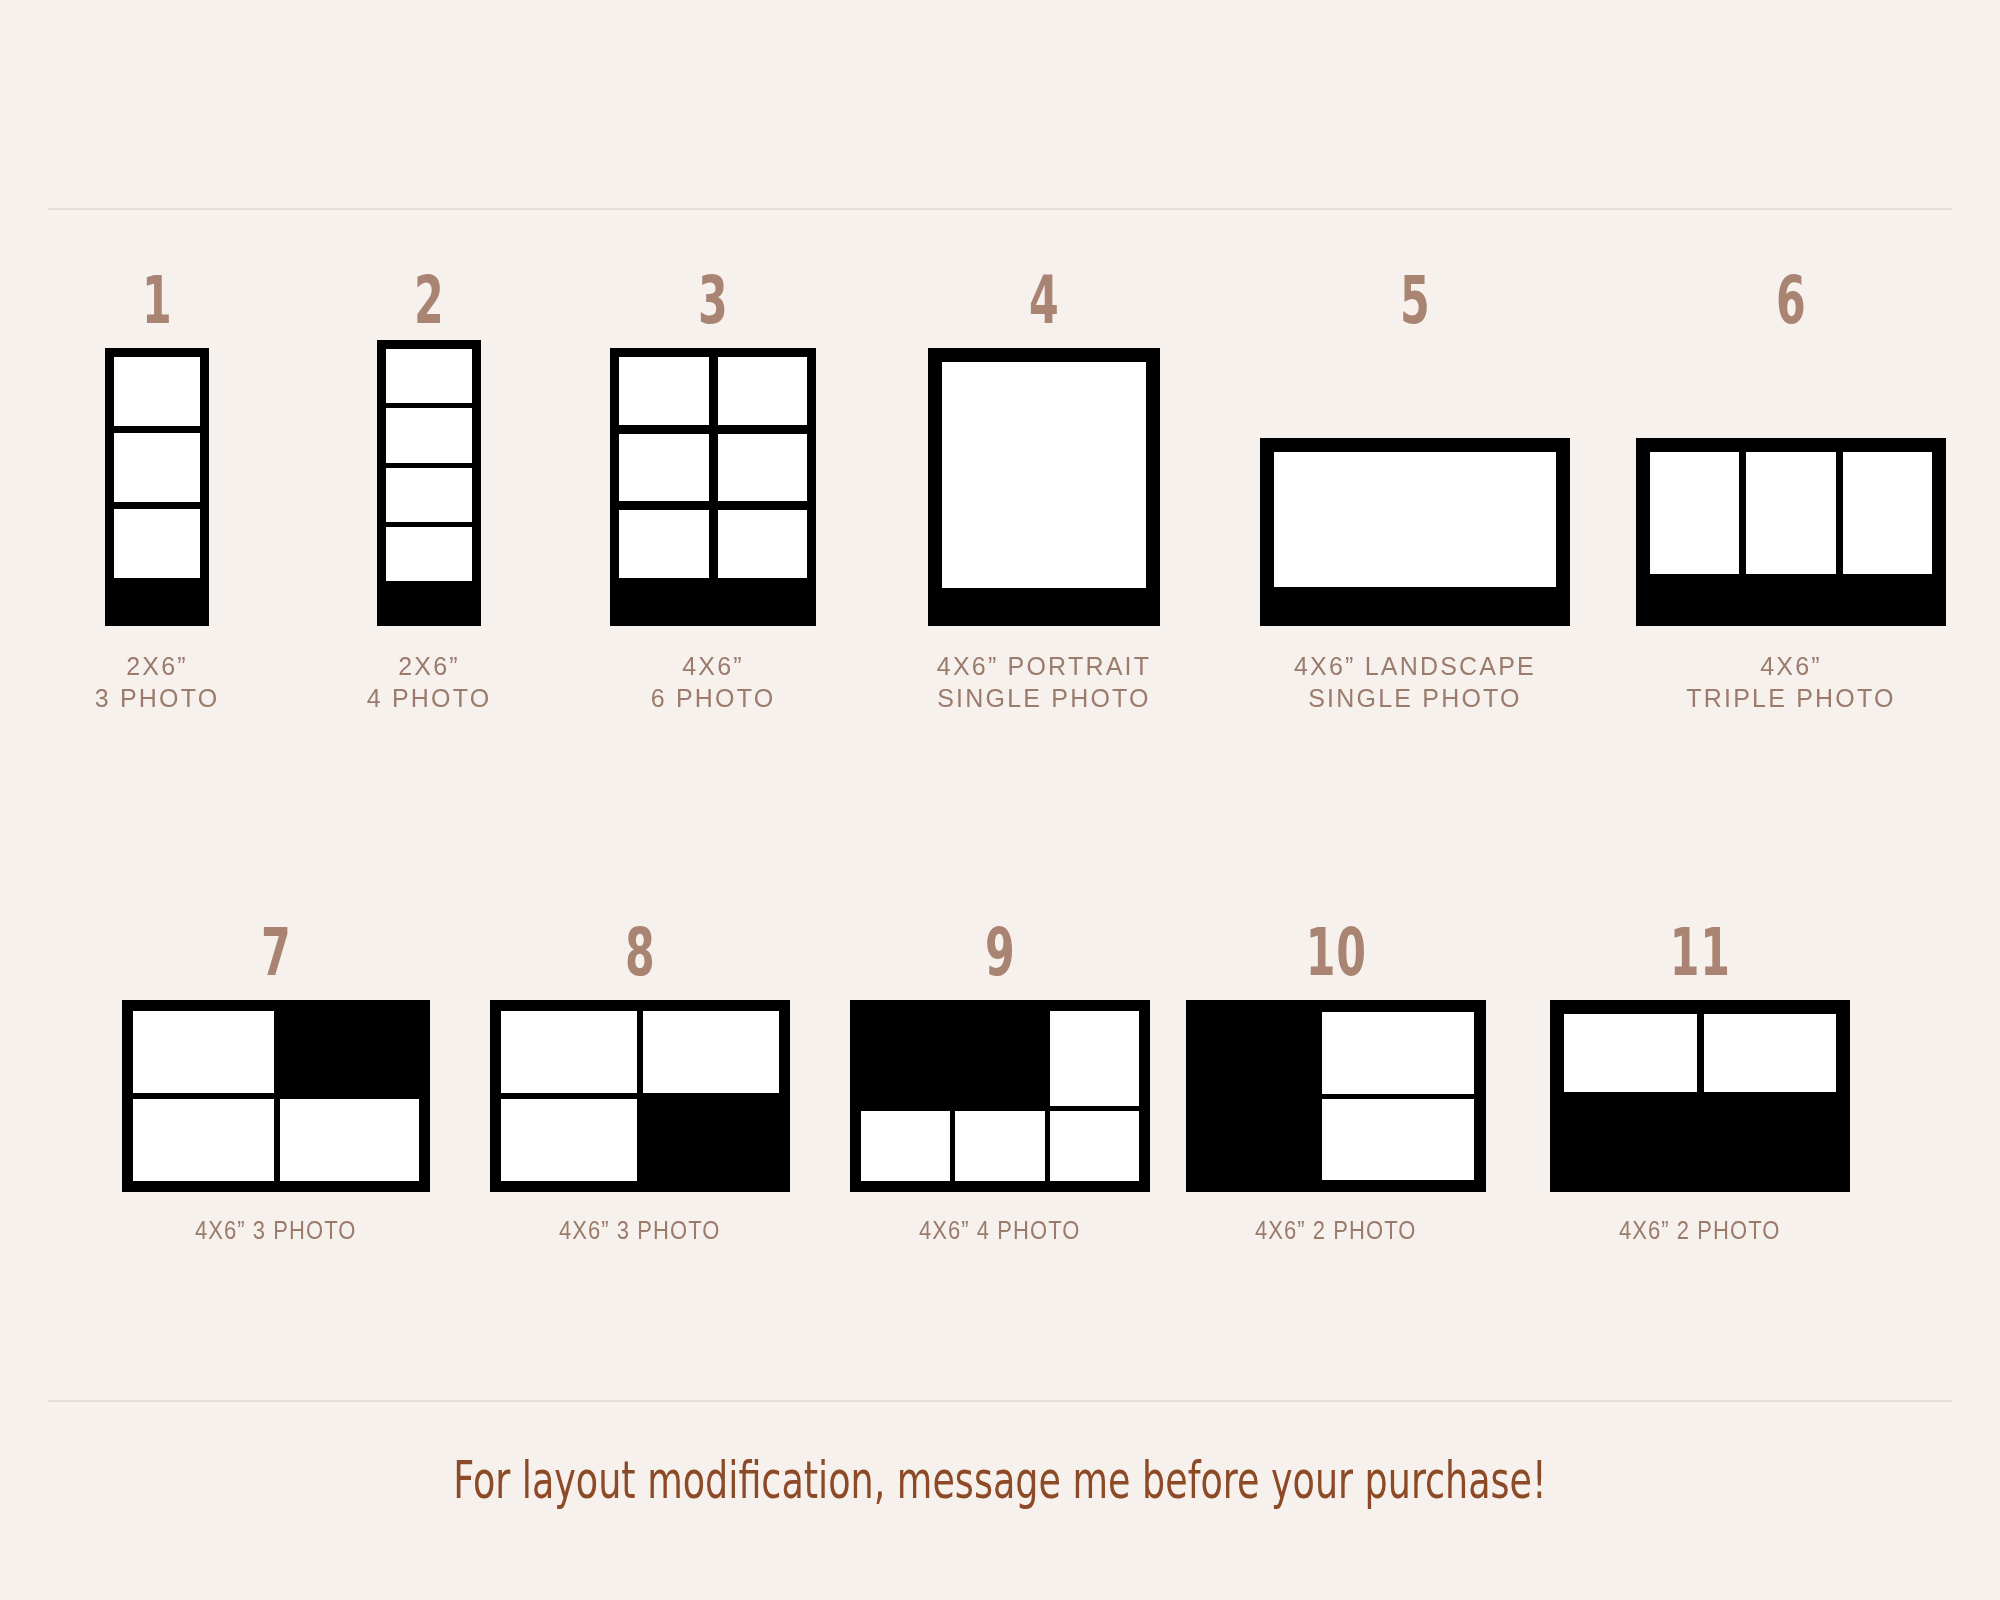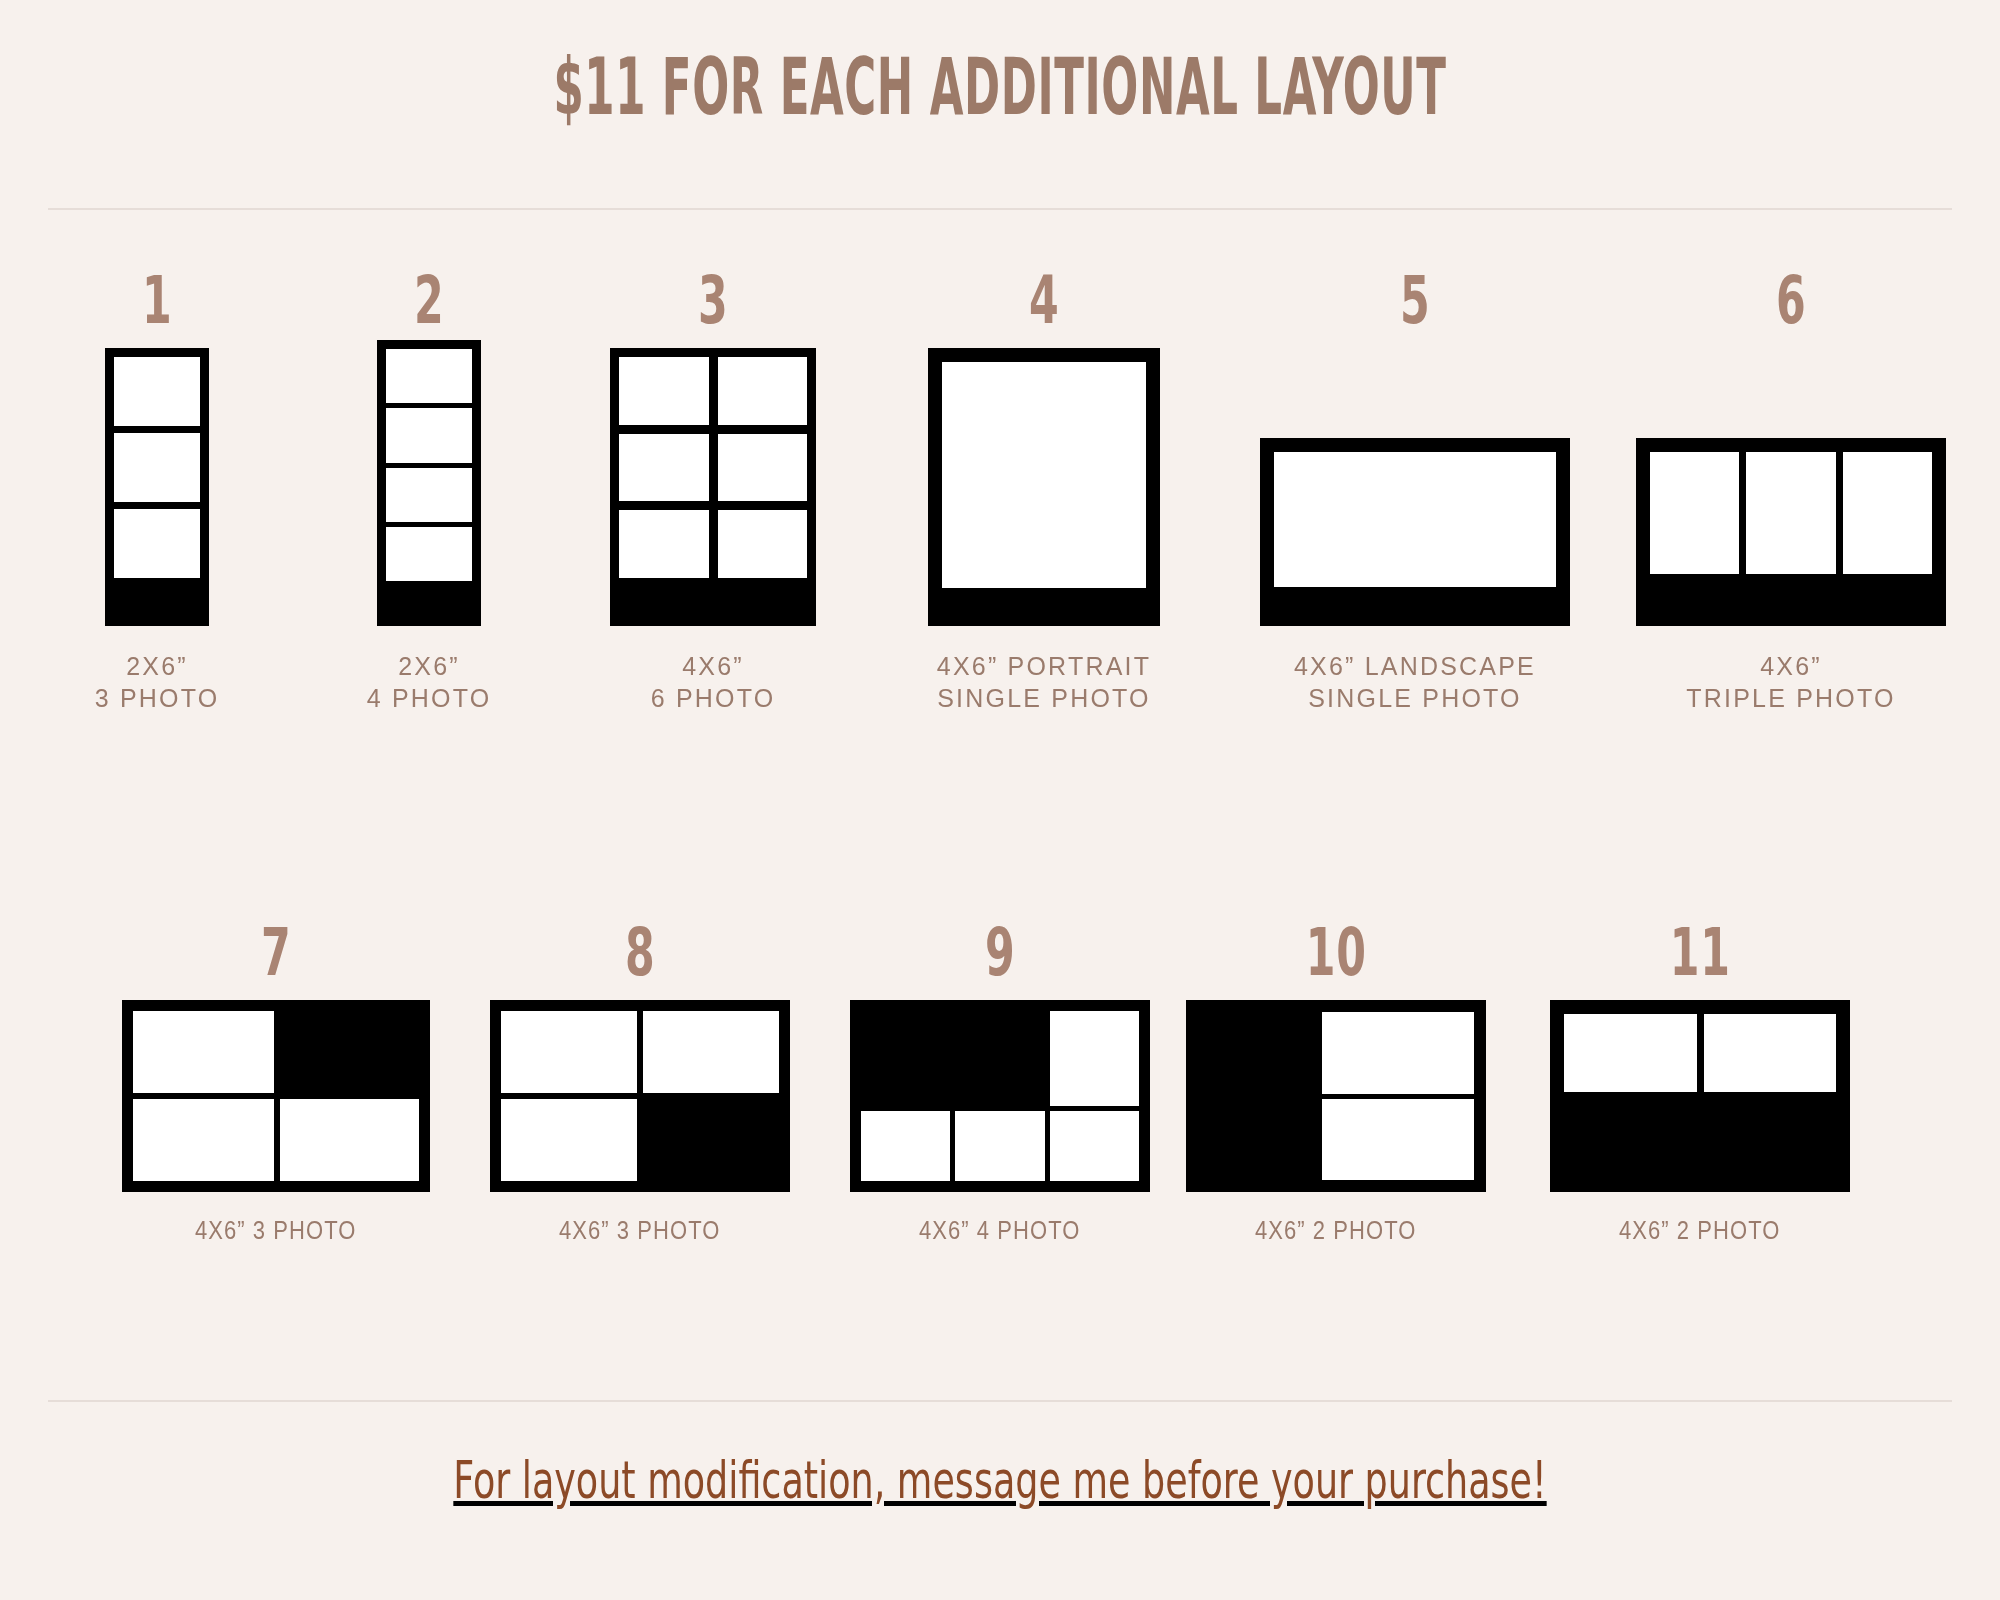--- a/index.html
+++ b/index.html
@@ -122,40 +122,36 @@
     transform: scaleX(0.88);
   }
 
   
   .footer {
     position: absolute;
     top: 1452px;
     left: 0;
     width: 2000px;
     text-align: center;
-    text-decoration: underline;
   }
   .footer-text {
     font-family: "DejaVu Sans Condensed", "Liberation Sans Narrow", "Liberation Sans", sans-serif;
     font-size: 52px;
     color: #8c4a27;
     letter-spacing: 0px;
     transform: scaleX(0.78);
     white-space: nowrap;
     line-height: 1.1;
   }
 </style>
 </head>
 <body>
 
 <div class="page">
 
-  <div class="header">
-    <div class="title">$11 FOR EACH ADDITIONAL LAYOUT</div>
-  </div>
 
   <div class="divider divider-top"></div>
 
   <div class="row row-1" style="gap:66px;">
 
     <div class="card" style="width:206px;">
       <div class="card-number">1</div>
       <div class="art-wrap" style="height:278px;">
         <div class="art" style="width:104px;height:278px;padding:9px 9px 0 9px;">
           <div class="cellgrid" style="grid-template-rows:1fr 1fr 1fr;gap:7px;height:221px;">

